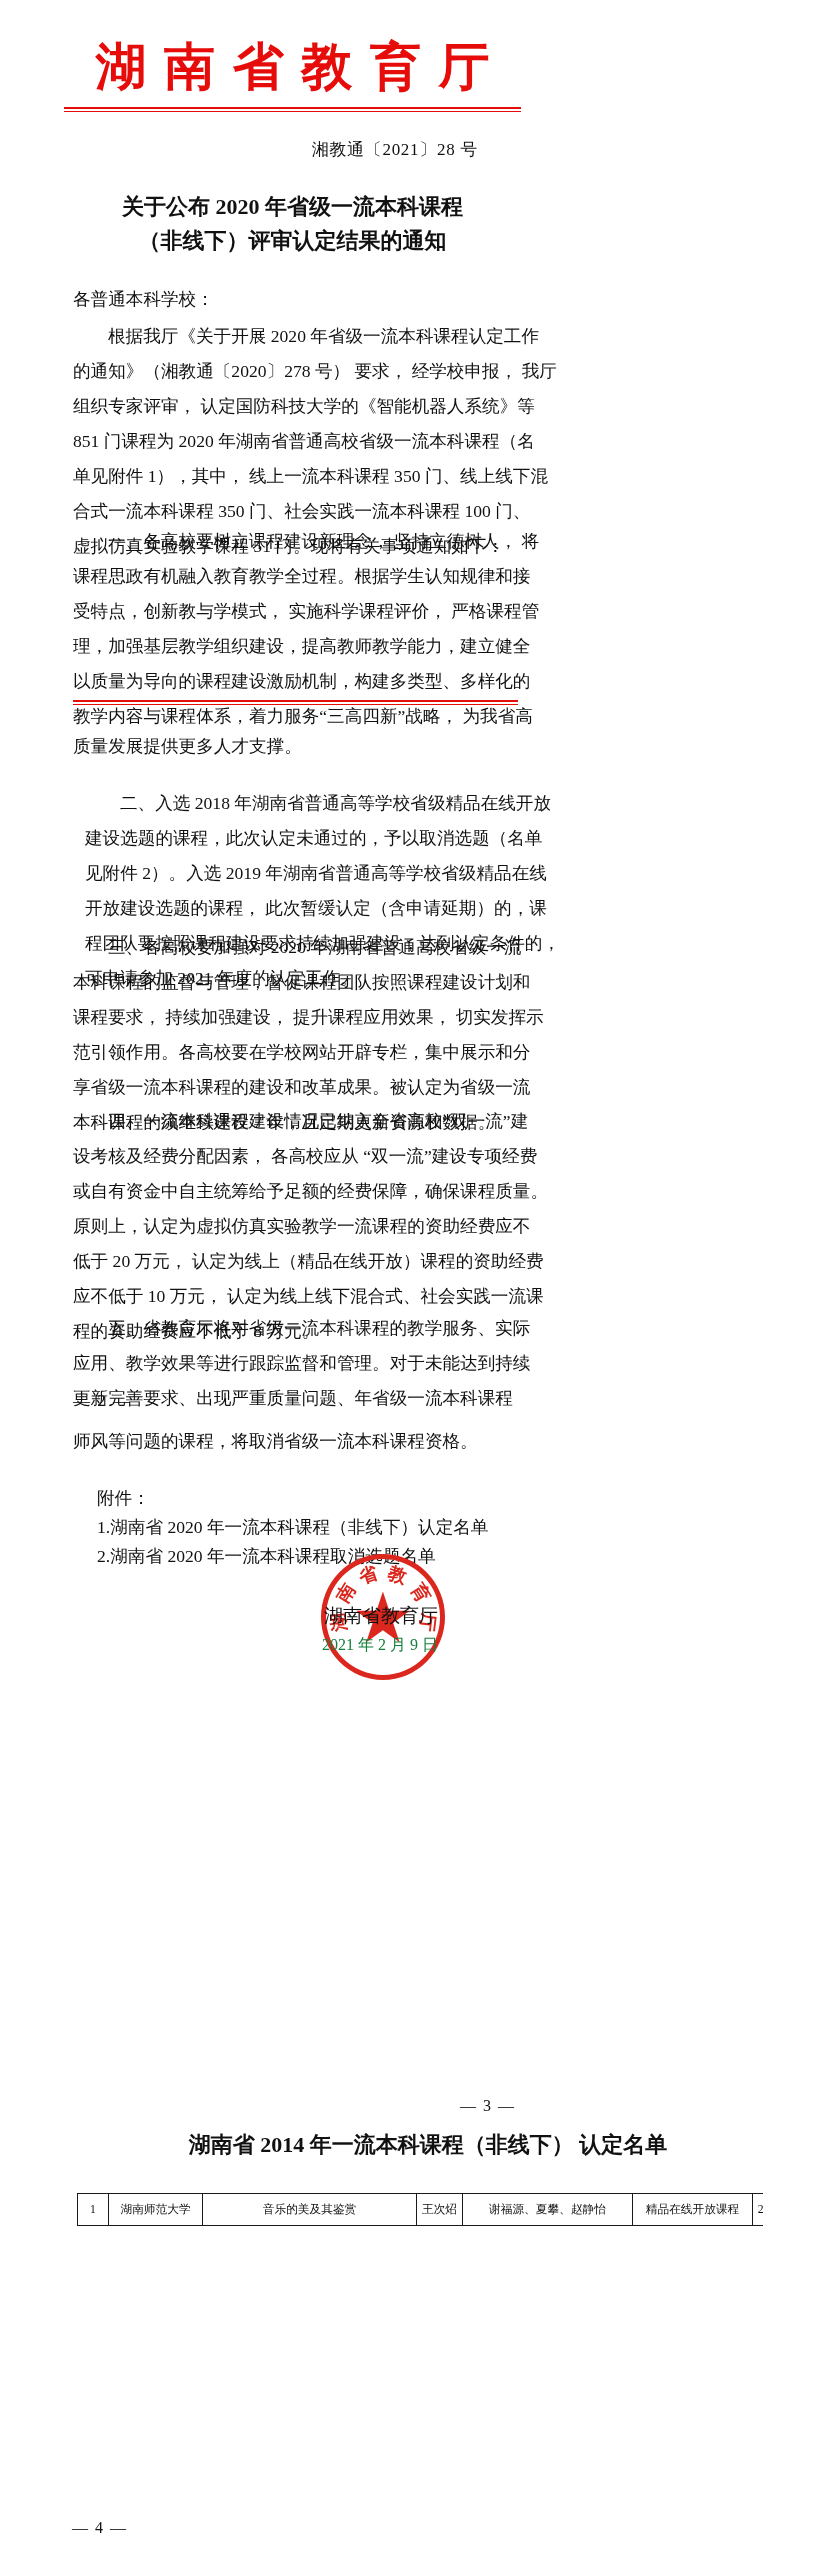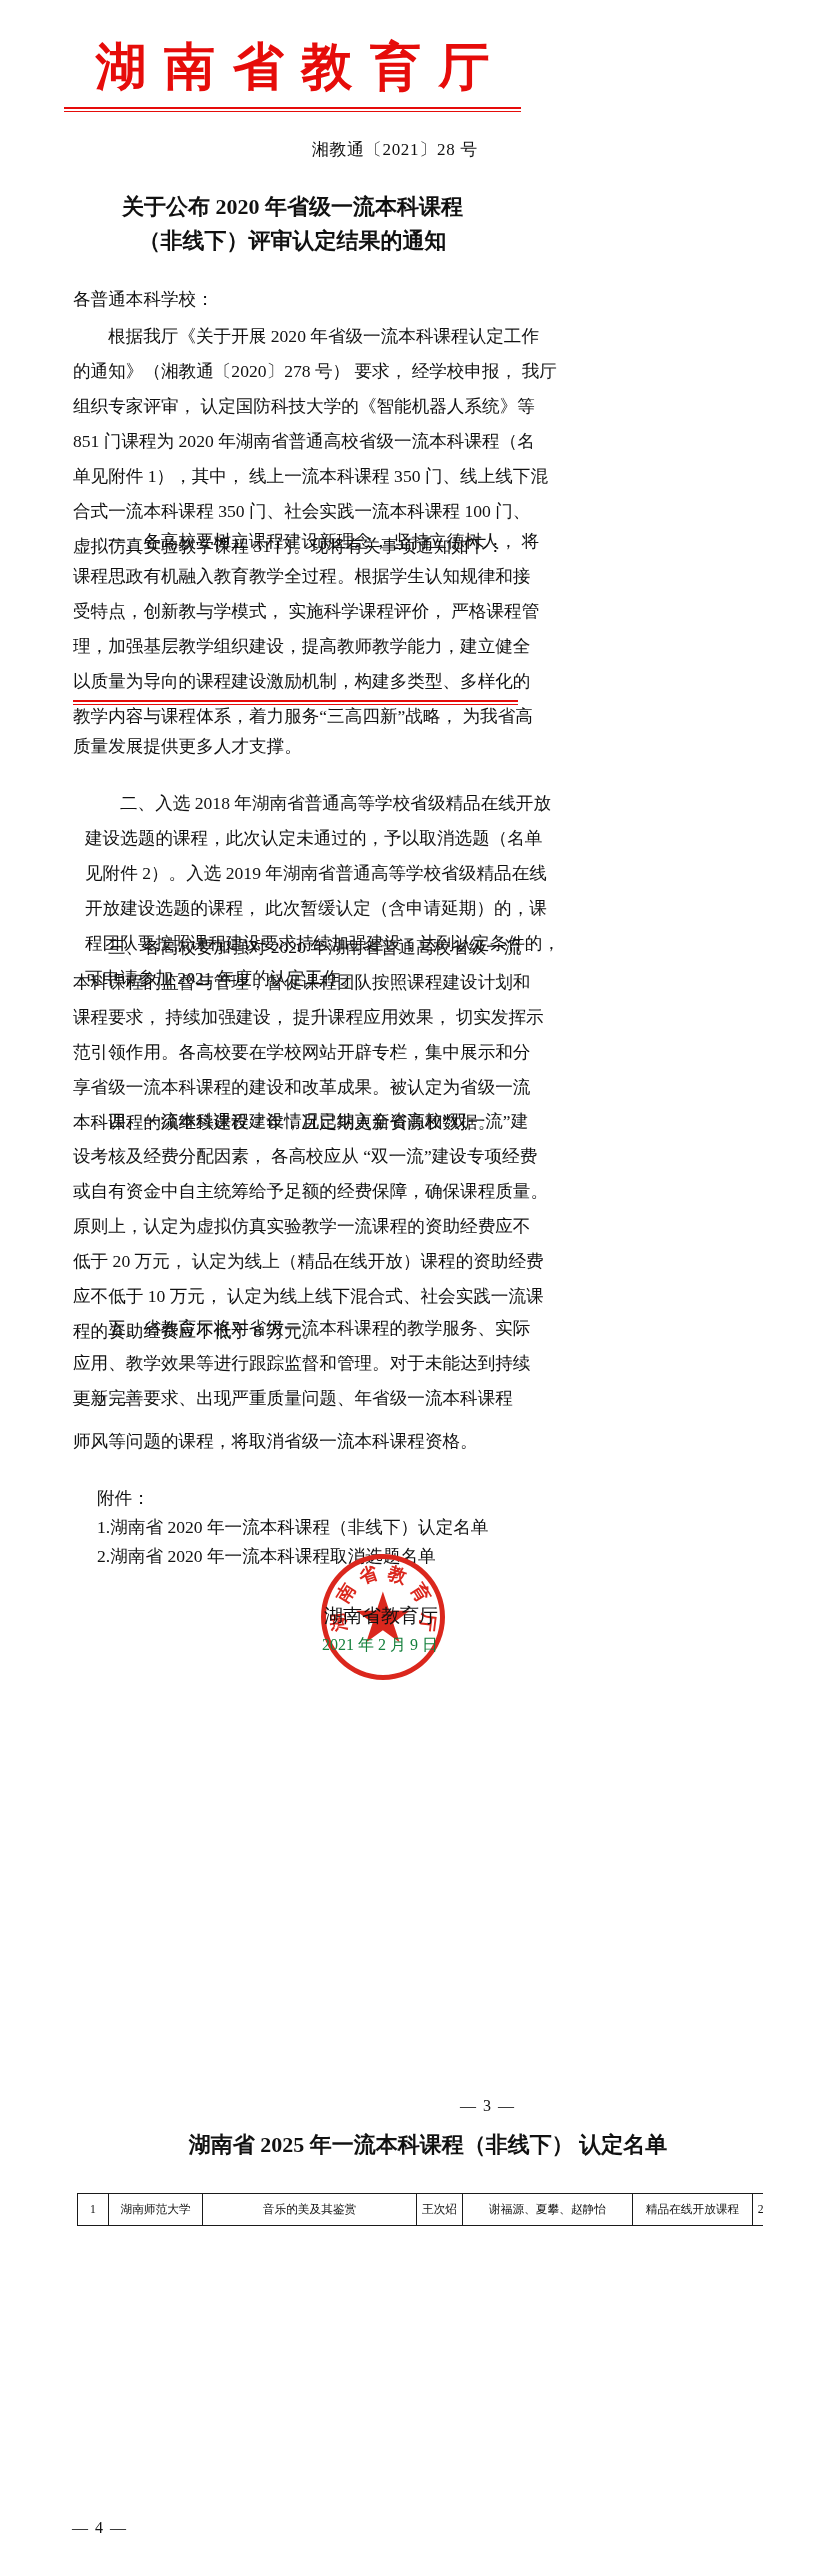--- a/index.html
+++ b/index.html
@@ -179,21 +179,21 @@
     <span class="arc-char ac3">教</span>
     <span class="arc-char ac4">育</span>
     <span class="arc-char ac5">厅</span>
   </div>
 
   <div class="seal-authority">湖南省教育厅</div>
   <div class="seal-date">2021 年 2 月 9 日</div>
 
   <div class="page-number pn3">— 3 —</div>
 
-  <div class="attach-heading">湖南省 2025 年一流本科课程（非线下） 认定名单</div>
+  <div class="attach-heading">湖南省 2014 年一流本科课程（非线下） 认定名单</div>
 
   <table class="courses">
     <colgroup>
       <col style="width:31px">
         <col style="width:94px">
         <col style="width:214px">
       <col style="width:46px">
         <col style="width:170px">
         <col style="width:120px">
       <col style="width:34px">

